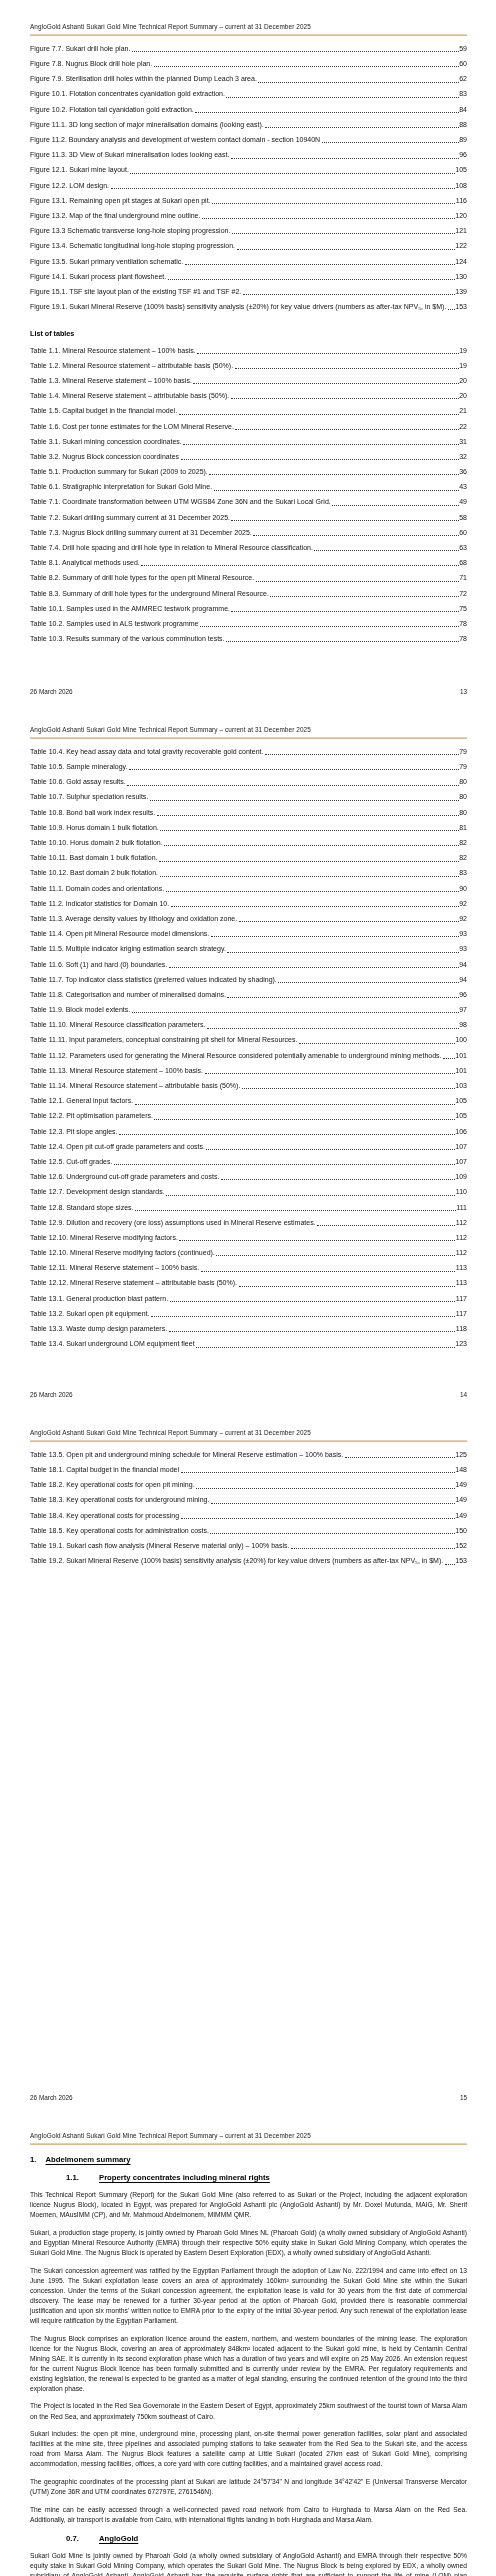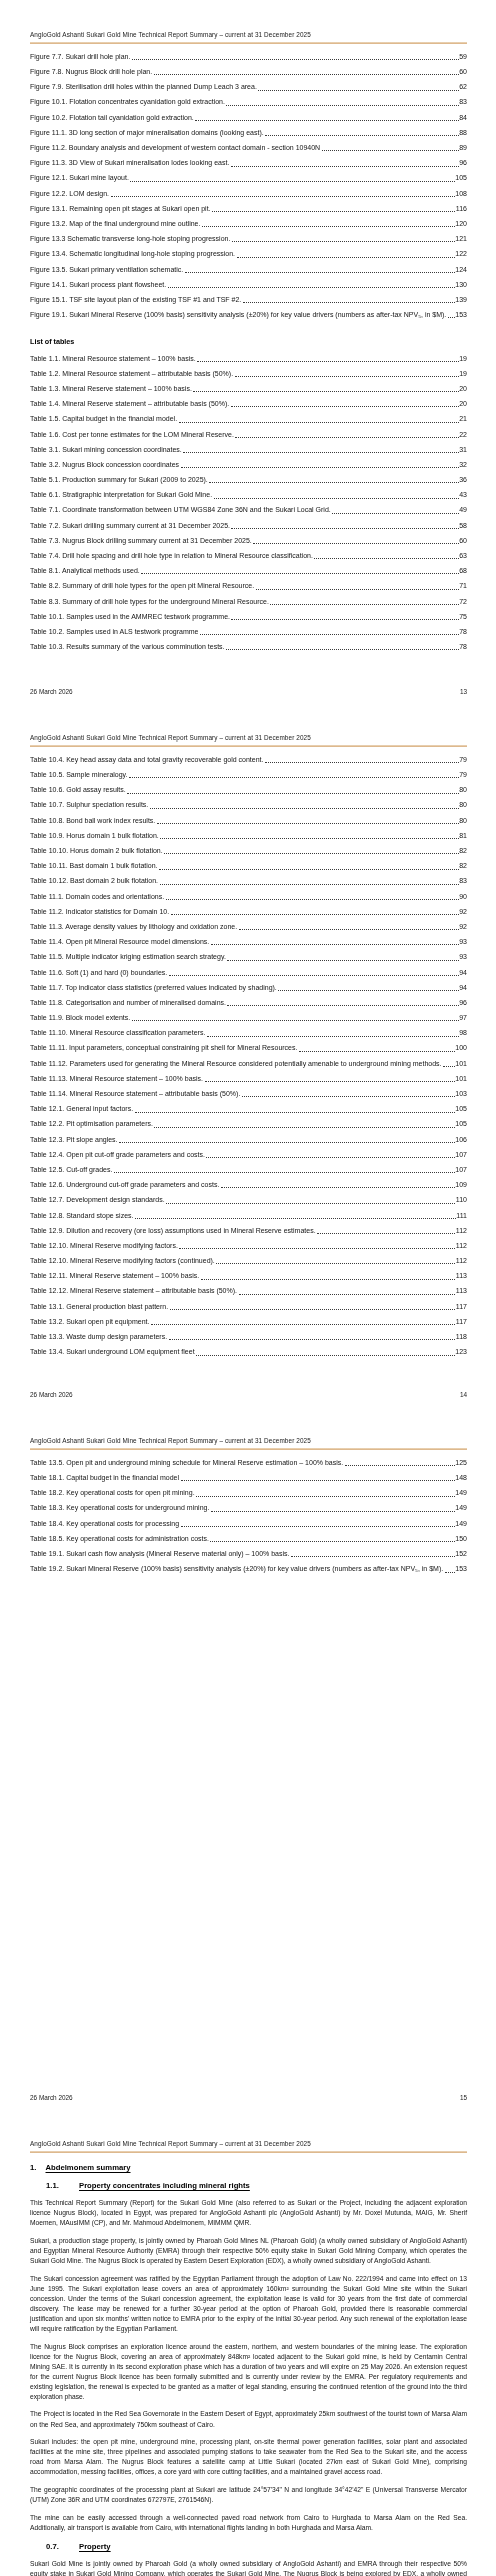--- a/index.html
+++ b/index.html
@@ -5,21 +5,21 @@
   html, body { margin: 0; padding: 0; background: #ffffff; }
   body {
     width: 497px;
     font-family: "Liberation Sans", "DejaVu Sans", sans-serif;
     color: #111;
   }
   .doc { width: 497px; }
   .page {
     width: 497px; height: 703px;
     box-sizing: border-box;
-    padding: 15px 30px;
+    padding: 7px 30px;
     position: relative;
     overflow: hidden;
     background: #ffffff;
   }
   .page-header-title {
     padding-top: 15.5px;
     font-size: 6.4px;
     letter-spacing: 0.1px;
     color: #1a1a1a;
   }
@@ -74,21 +74,21 @@
   }
   .h1-row .h-num { width: 15.5px; flex: none; }
   .h2-row {
     display: flex;
     font-size: 7.7px;
     font-weight: bold;
     margin: 9.3px 0 7.7px 0;
     padding-left: 16px;
     color: #000;
   }
-  .h2-row .h-num { width: 33px; flex: none; }
+  .h2-row .h-num { width: 33px; flex: none; margin-left: 20px; }
   .underlined {
     text-decoration: underline;
     text-decoration-thickness: 0.8px;
     text-underline-offset: 1.5px;
   }
   p.body-para {
     font-size: 6.7px;
     line-height: 1.5;
     text-align: justify;
     margin: 0 0 7.7px 0;
@@ -695,21 +695,21 @@
 
           <p class="body-para">Sukari includes: the open pit mine, underground mine, processing plant, on-site thermal power generation facilities, solar plant and associated facilities at the mine site, three pipelines and associated pumping stations to take seawater from the Red Sea to the Sukari site, and the access road from Marsa Alam. The Nugrus Block features a satellite camp at Little Sukari (located 27km east of Sukari Gold Mine), comprising accommodation, messing facilities, offices, a core yard with core cutting facilities, and a maintained gravel access road.</p>
 
           <p class="body-para">The geographic coordinates of the processing plant at Sukari are latitude 24°57'34" N and longitude 34°42'42" E (Universal Transverse Mercator (UTM) Zone 36R and UTM coordinates 672797E, 2761546N).</p>
 
           <p class="body-para">The mine can be easily accessed through a well-connected paved road network from Cairo to Hurghada to Marsa Alam on the Red Sea. Additionally, air transport is available from Cairo, with international flights landing in both Hurghada and Marsa Alam.</p>
         </div>
 
       <div class="h2-row">
         <span class="h-num">0.7.</span>
-        <span class="underlined">Property</span>
+        <span class="underlined">AngloGold</span>
       </div>
 
       <div>
 
           <p class="body-para">Sukari Gold Mine is jointly owned by Pharoah Gold (a wholly owned subsidiary of AngloGold Ashanti) and EMRA through their respective 50% equity stake in Sukari Gold Mining Company, which operates the Sukari Gold Mine. The Nugrus Block is being explored by EDX, a wholly owned subsidiary of AngloGold Ashanti. AngloGold Ashanti has the requisite surface rights that are sufficient to support the life of mine (LOM) plan presented in this Report.</p>
 
         </div>
 
     </div>
 

